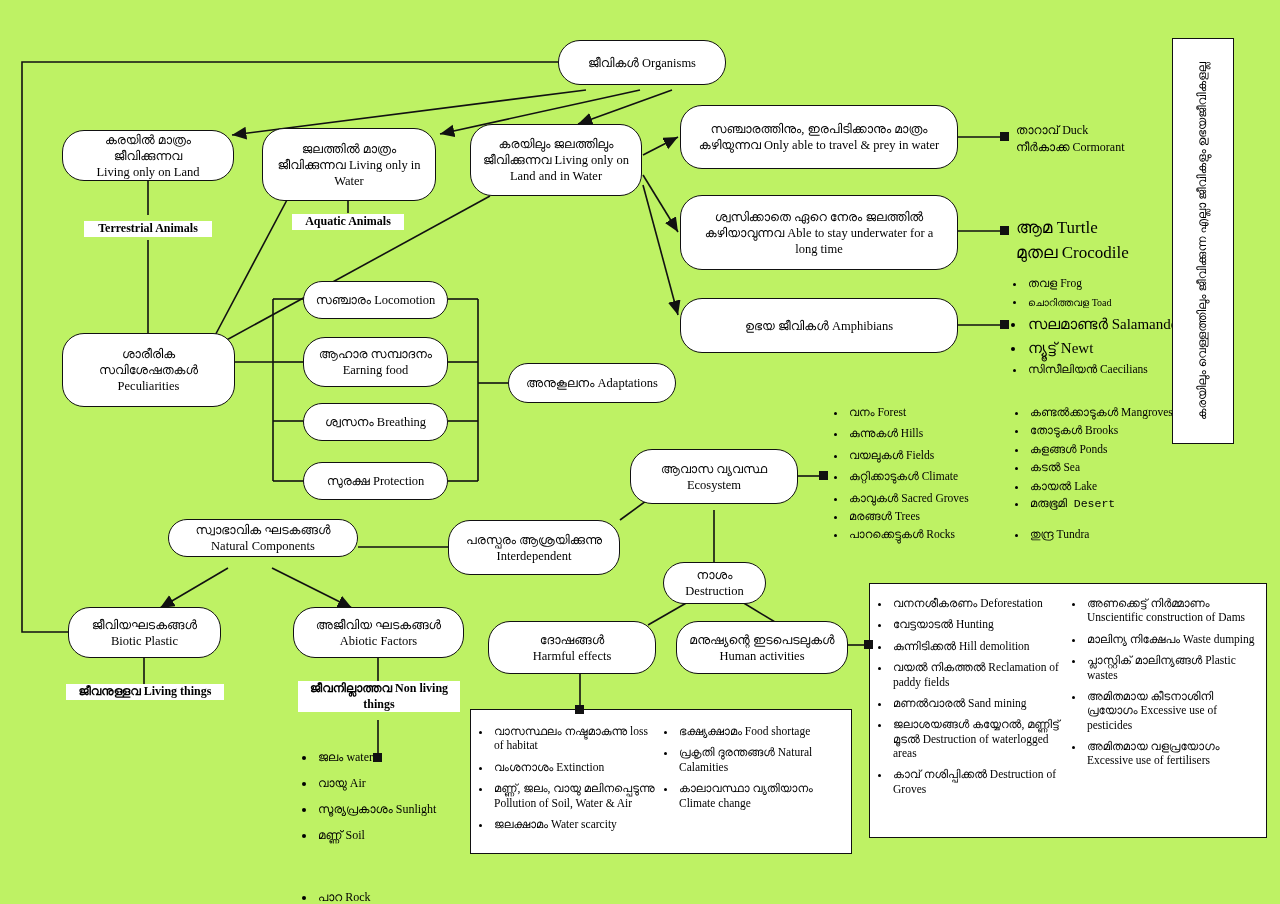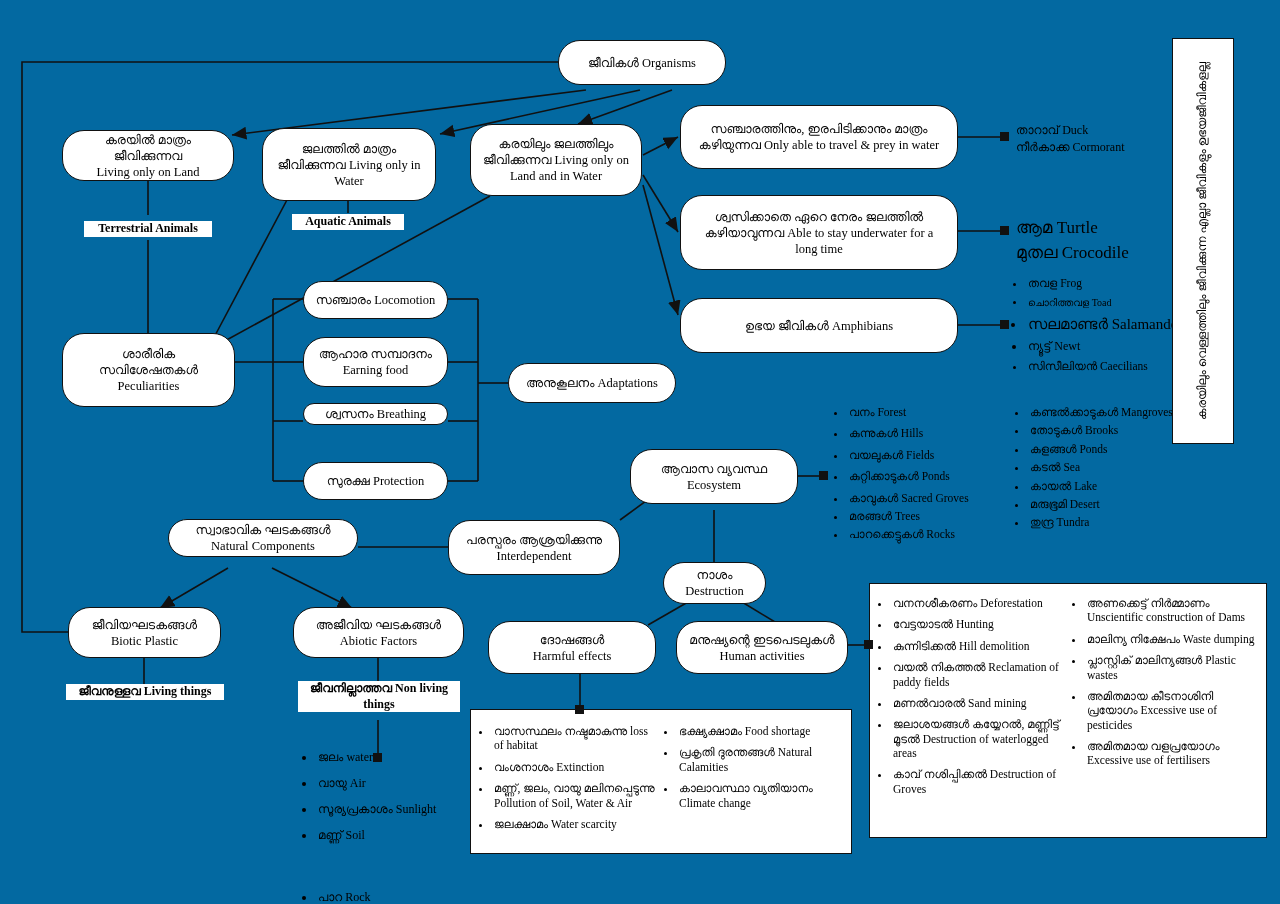--- a/index.html
+++ b/index.html
@@ -1,18 +1,18 @@
 <!DOCTYPE html>
 <html><head>
 <meta charset="utf-8">
 <title>Organisms Concept Map</title>
 <style>
   html,body{margin:0;padding:0;background:#ffffff;}
   body{font-family:"Liberation Serif","DejaVu Serif",serif;color:#000;}
-  #canvas{position:relative;width:1280px;height:904px;background:#0369a1;overflow:hidden;}
+  #canvas{position:relative;width:1280px;height:904px;background:#bef264;overflow:hidden;}
   svg.links{position:absolute;left:0;top:0;width:1280px;height:904px;pointer-events:none;}
   .node{
     position:absolute;
     border:1.6px solid #111;
     border-radius:22px;
     background:#fff;
     display:flex;align-items:center;justify-content:center;
     text-align:center;
     box-sizing:border-box;
     line-height:1.28;
@@ -192,21 +192,21 @@
   <div class="node" style="left:303px;top:281px;width:145px;height:38px;">
     <span class="t">സഞ്ചാരം Locomotion</span>
   </div>
 
   <div class="node" style="left:303px;top:337px;width:145px;height:50px;">
     <span class="t">
       <span>ആഹാര സമ്പാദനം</span><br><span>Earning food</span>
     </span>
   </div>
 
-  <div class="node" style="left:303px;top:403px;width:145px;height:22px;">
+  <div class="node" style="left:303px;top:403px;width:145px;height:38px;">
     <span class="t">ശ്വസനം Breathing</span>
   </div>
 
   <div class="node" style="left:303px;top:462px;width:145px;height:38px;">
     <span class="t">സുരക്ഷ Protection</span>
   </div>
 
   <div class="node" style="left:508px;top:363px;width:168px;height:40px;">
     <span class="t">അനുകൂലനം Adaptations</span>
   </div>
@@ -279,44 +279,44 @@
       <div>മുതല Crocodile</div>
     </div>
   </div>
 
   <div class="sq" style="left:1000px;top:320px;"></div>
   <div class="freelist" style="left:1010px;top:276px;width:190px;">
     <ul class="bl" style="padding-left:16px;">
       <li style="font-size:11.5px;">തവള Frog</li>
       <li style="margin-bottom:5px;font-size:10px;">ചൊറിത്തവള Toad</li>
       <li style="margin-bottom:5px;font-size:15px;">സലമാണ്ടർ Salamander</li>
-      <li style="margin-bottom:5px;font-size:12px;">ന്യൂട്ട് Newt</li>
+      <li style="margin-bottom:5px;font-size:15px;">ന്യൂട്ട് Newt</li>
       <li style="margin-bottom:5px;font-size:11.5px;">സിസീലിയൻ Caecilians</li>
     </ul>
   </div>
 
   <div class="sq" style="left:819px;top:471px;"></div>
   <div class="freelist" style="left:832px;top:405px;width:348px;">
     <div class="cols">
       <ul class="bl" style="width:160px;">
         <li>വനം Forest</li>
         <li>കുന്നുകൾ Hills</li>
         <li>വയലുകൾ Fields</li>
-        <li>കുറ്റിക്കാടുകൾ Ponds</li>
+        <li>കുറ്റിക്കാടുകൾ Climate</li>
         <li style="margin-bottom:4px;">കാവുകൾ Sacred Groves</li>
         <li style="margin-bottom:4px;">മരങ്ങൾ Trees</li>
         <li style="margin-bottom:4px;">പാറക്കെട്ടുകൾ Rocks</li>
       </ul>
       <ul class="bl" style="width:160px;">
         <li style="margin-bottom:4px;">കണ്ടൽക്കാടുകൾ Mangroves</li>
         <li style="margin-bottom:4px;">തോടുകൾ Brooks</li>
         <li style="margin-bottom:4px;">കുളങ്ങൾ Ponds</li>
         <li style="margin-bottom:4px;">കടൽ Sea</li>
         <li style="margin-bottom:4px;">കായൽ Lake</li>
-        <li style="margin-bottom:4px;">മരുഭൂമി Desert</li>
+        <li style="margin-bottom:16px;font-family:Liberation Mono, monospace;">മരുഭൂമി Desert</li>
         <li style="margin-bottom:4px;">തുന്ദ്ര Tundra</li>
       </ul>
     </div>
   </div>
 
   <div class="sq" style="left:373px;top:753px;"></div>
   <div class="freelist" style="left:300px;top:750px;width:190px;">
     <ul class="bl" style="padding-left:16px;">
       <li style="margin-bottom:11px;font-size:12px;">ജലം water</li>
       <li style="margin-bottom:11px;font-size:12px;">വായു Air</li>

